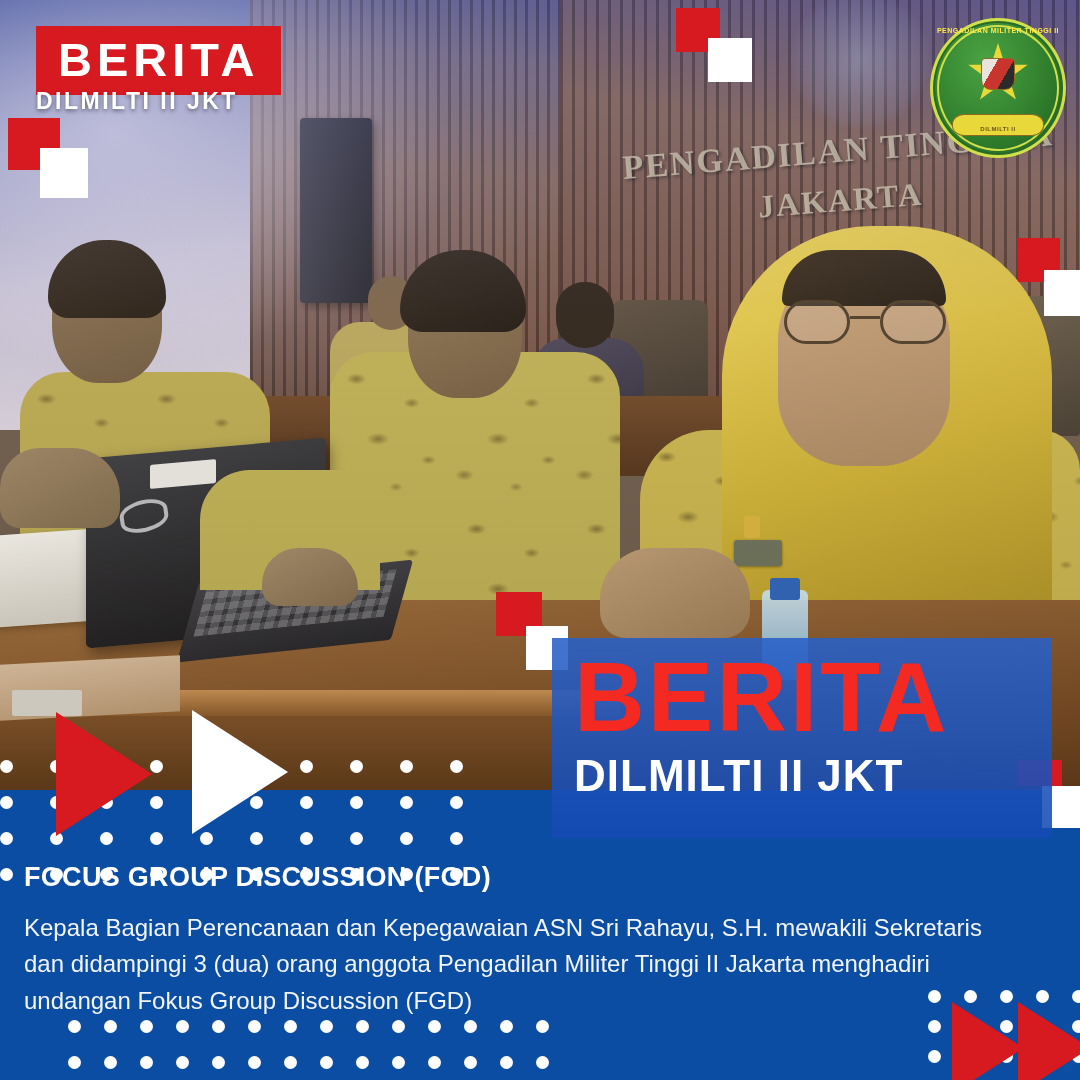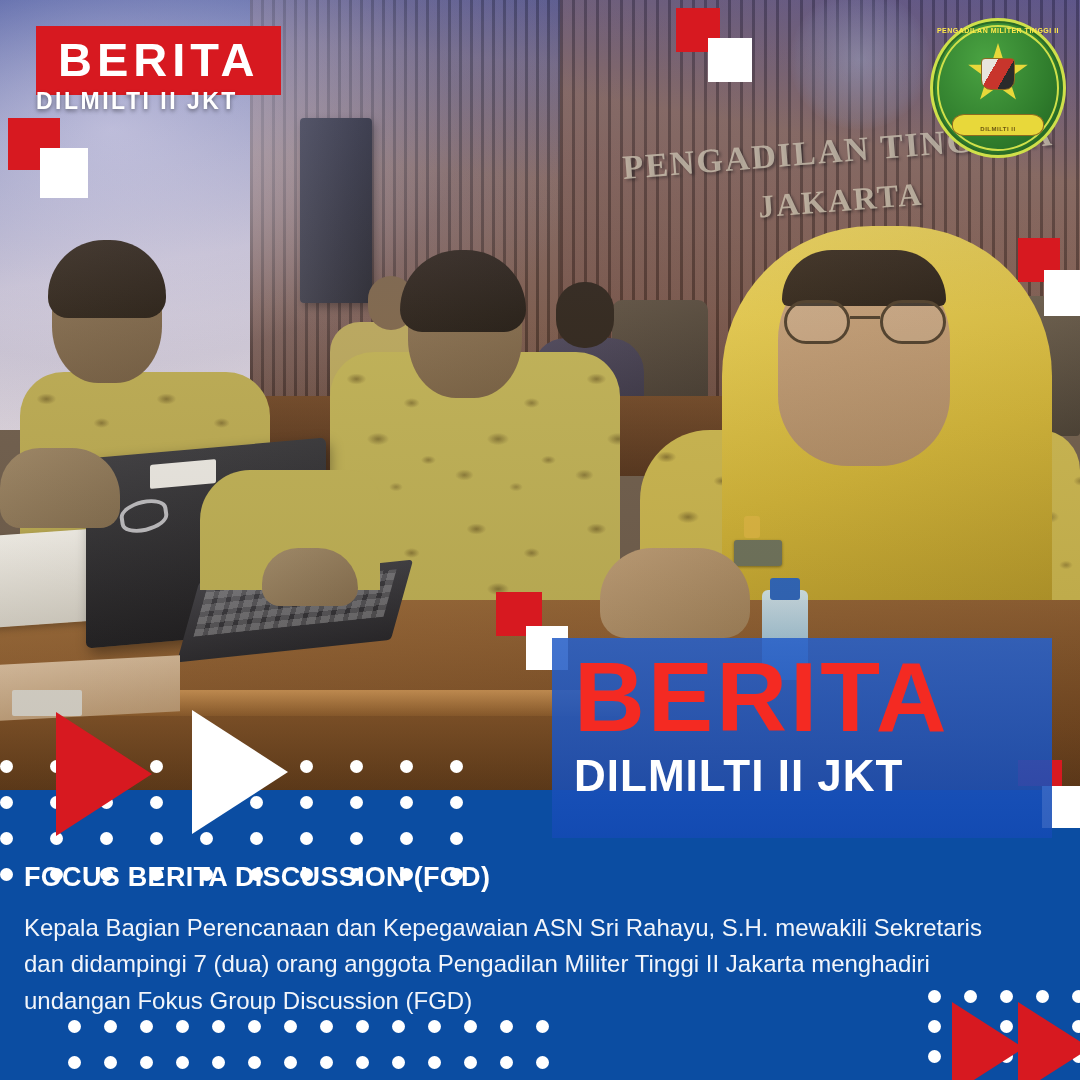--- a/index.html
+++ b/index.html
@@ -507,22 +507,22 @@
       <i style="left:450px;top:868px"></i>
     </div>
   <div class="tri red" style="left:56px;  top:712px;"></div>
   <div class="tri white" style="left:192px; top:710px;"></div>
 
   <div class="banner">
     <div class="banner-title">BERITA</div>
     <div class="banner-sub">DILMILTI II JKT</div>
   </div>
 
-  <div class="headline">FOCUS BERITA DISCUSSION (FGD)</div>
-  <div class="bodytext">Kepala Bagian Perencanaan dan Kepegawaian ASN Sri Rahayu, S.H. mewakili Sekretaris dan didampingi 7 (dua) orang anggota Pengadilan Militer Tinggi II Jakarta menghadiri undangan Fokus Group Discussion (FGD)</div>
+  <div class="headline">FOCUS GROUP DISCUSSION (FGD)</div>
+  <div class="bodytext">Kepala Bagian Perencanaan dan Kepegawaian ASN Sri Rahayu, S.H. mewakili Sekretaris dan didampingi 3 (dua) orang anggota Pengadilan Militer Tinggi II Jakarta menghadiri undangan Fokus Group Discussion (FGD)</div>
 
   <div class="dots" id="dots-bottom">
       <i style="left:68px;top:1020px"></i>
       <i style="left:104px;top:1020px"></i>
       <i style="left:140px;top:1020px"></i>
       <i style="left:176px;top:1020px"></i>
       <i style="left:212px;top:1020px"></i>
       <i style="left:248px;top:1020px"></i>
       <i style="left:284px;top:1020px"></i>
       <i style="left:320px;top:1020px"></i>

